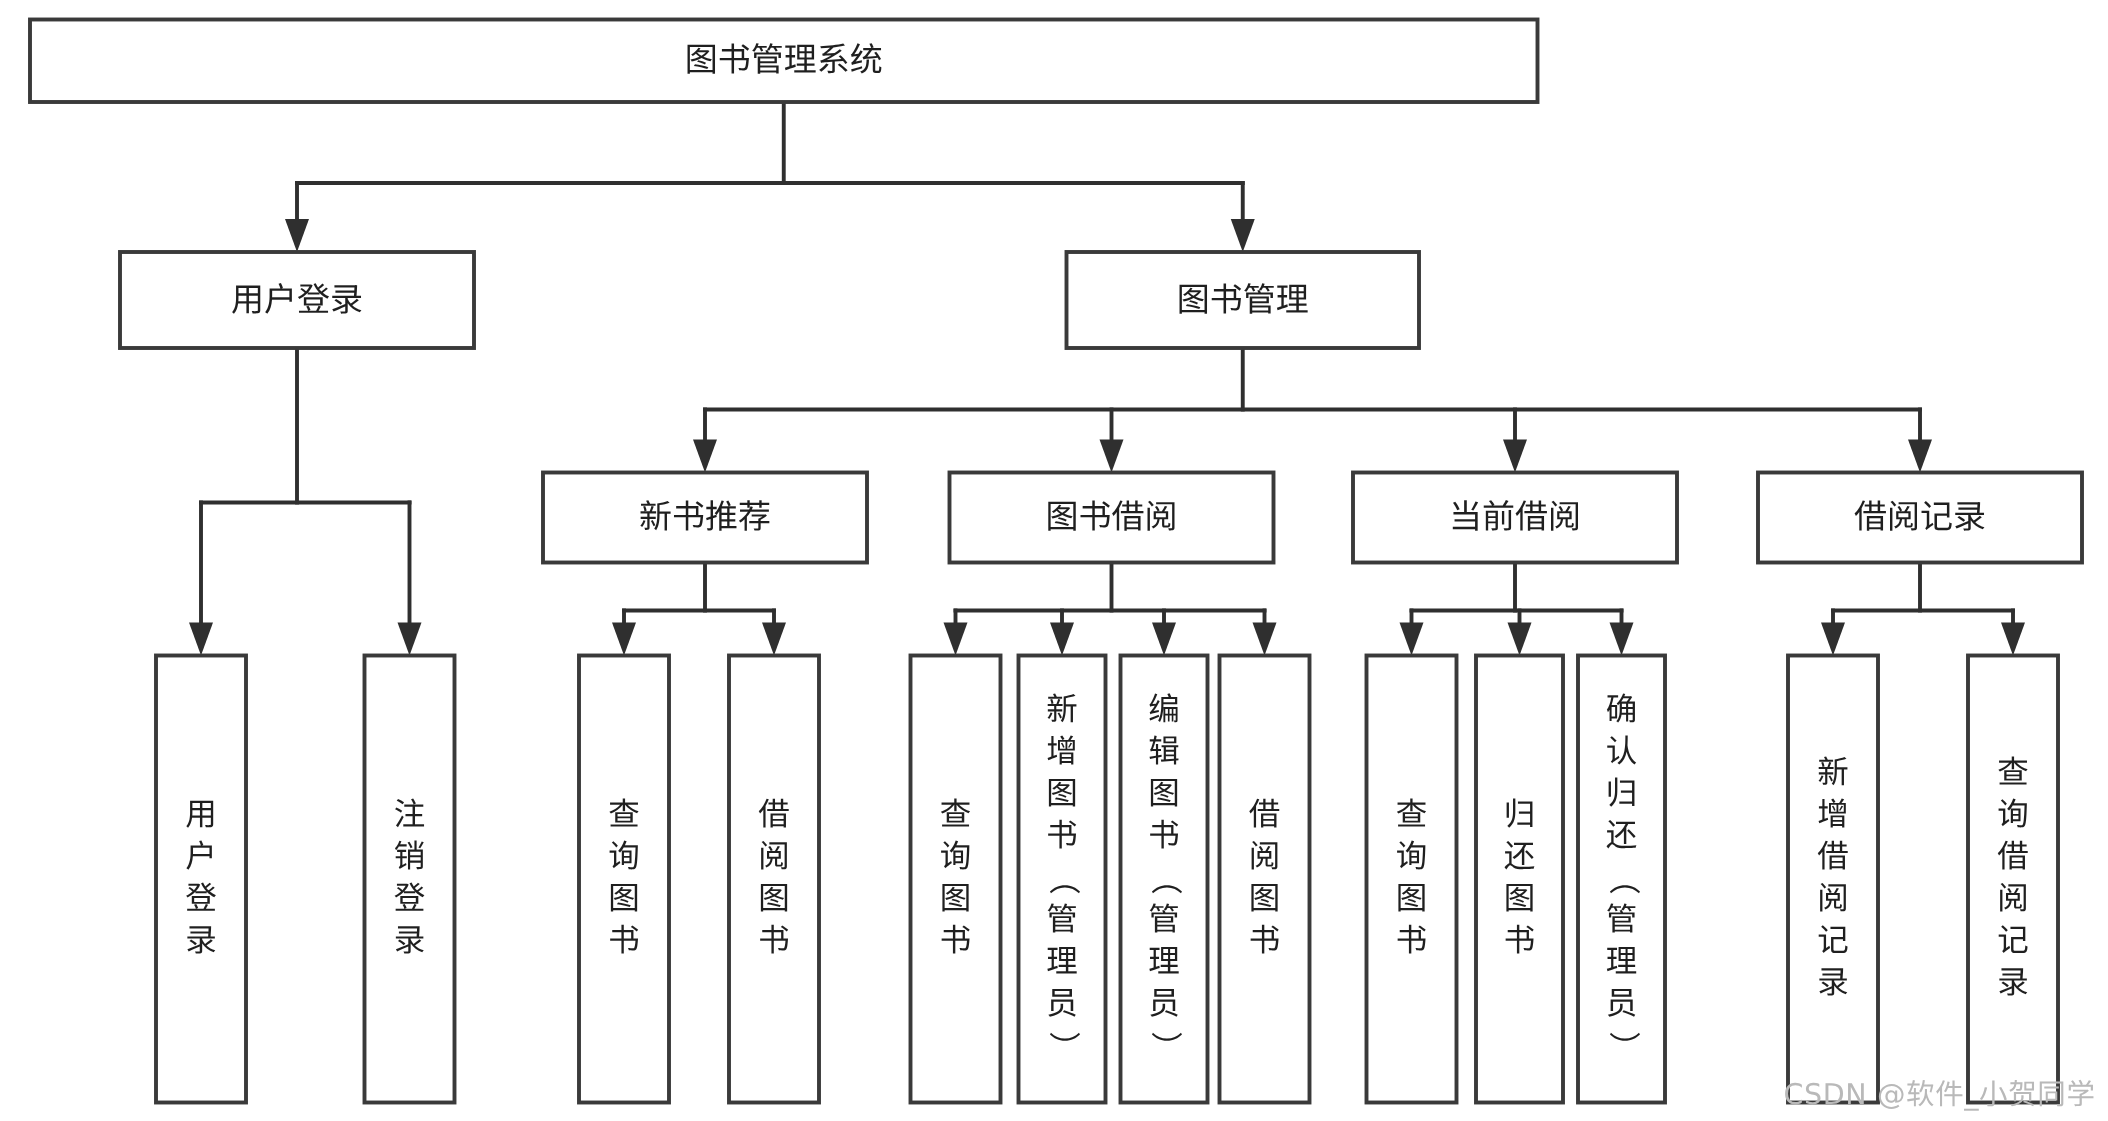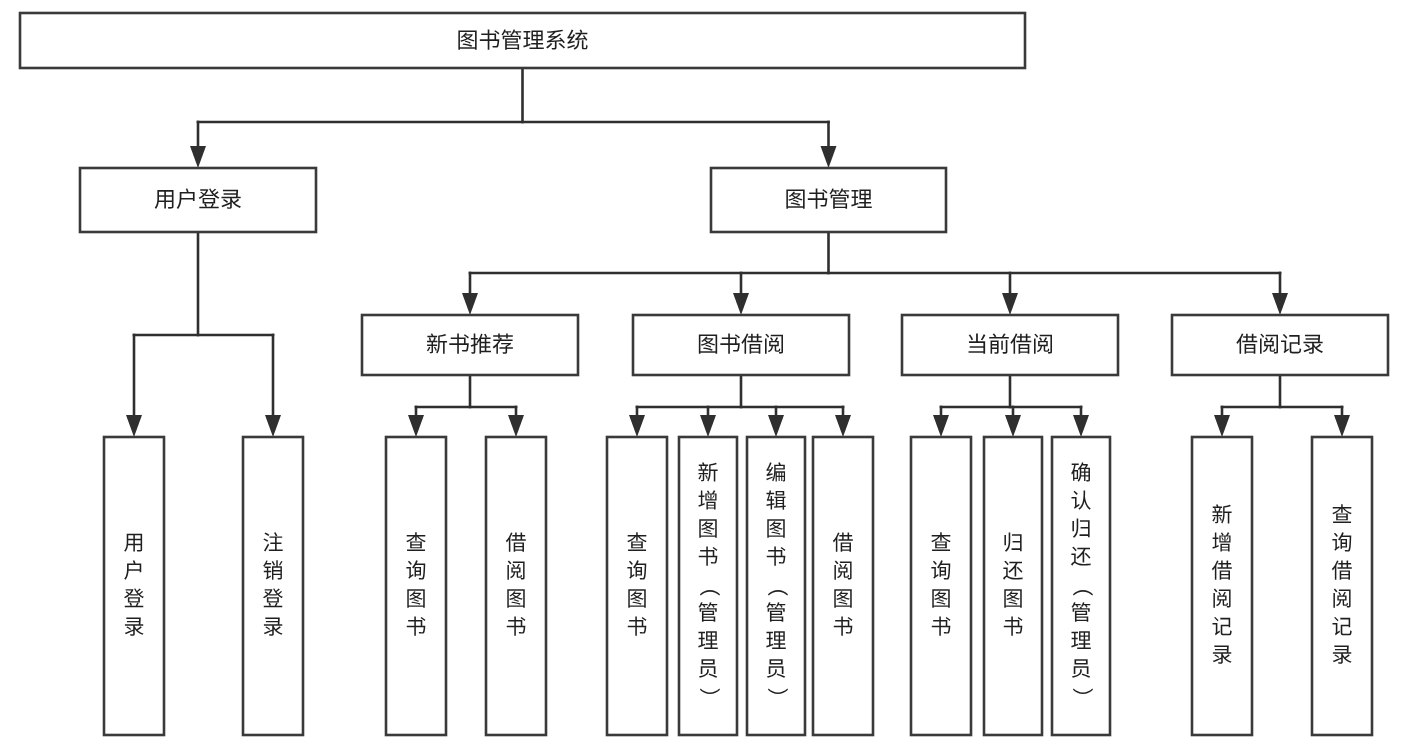--- a/index.html
+++ b/index.html
@@ -279,13 +279,14 @@
           <rect x="1312" y="437" width="60" height="298" class="node-box"></rect>
           <text x="1342" y="516" class="vert-char">查</text>
           <text x="1342" y="544" class="vert-char">询</text>
           <text x="1342" y="572" class="vert-char">借</text>
           <text x="1342" y="600" class="vert-char">阅</text>
           <text x="1342" y="628" class="vert-char">记</text>
           <text x="1342" y="656" class="vert-char">录</text>
         </g>
       </g>
   </svg>
+  <div class="watermark">CSDN @软件_小贺同学</div>
 </div>
 
 </body></html>

